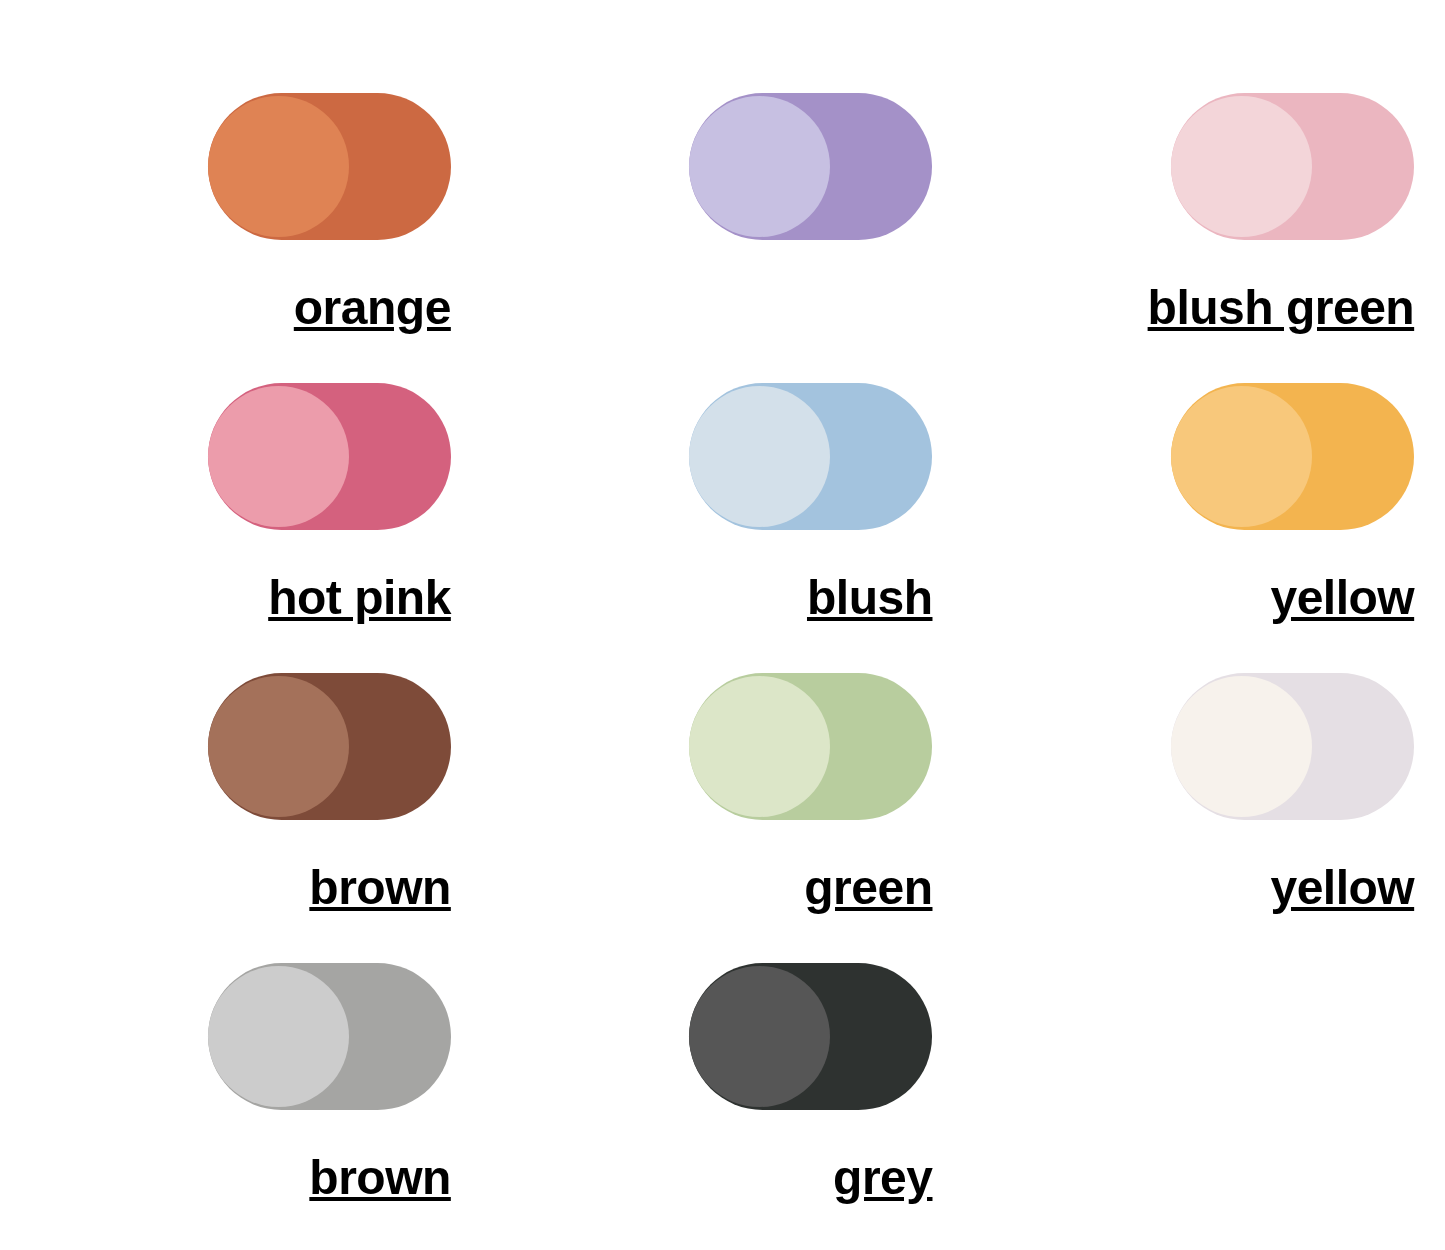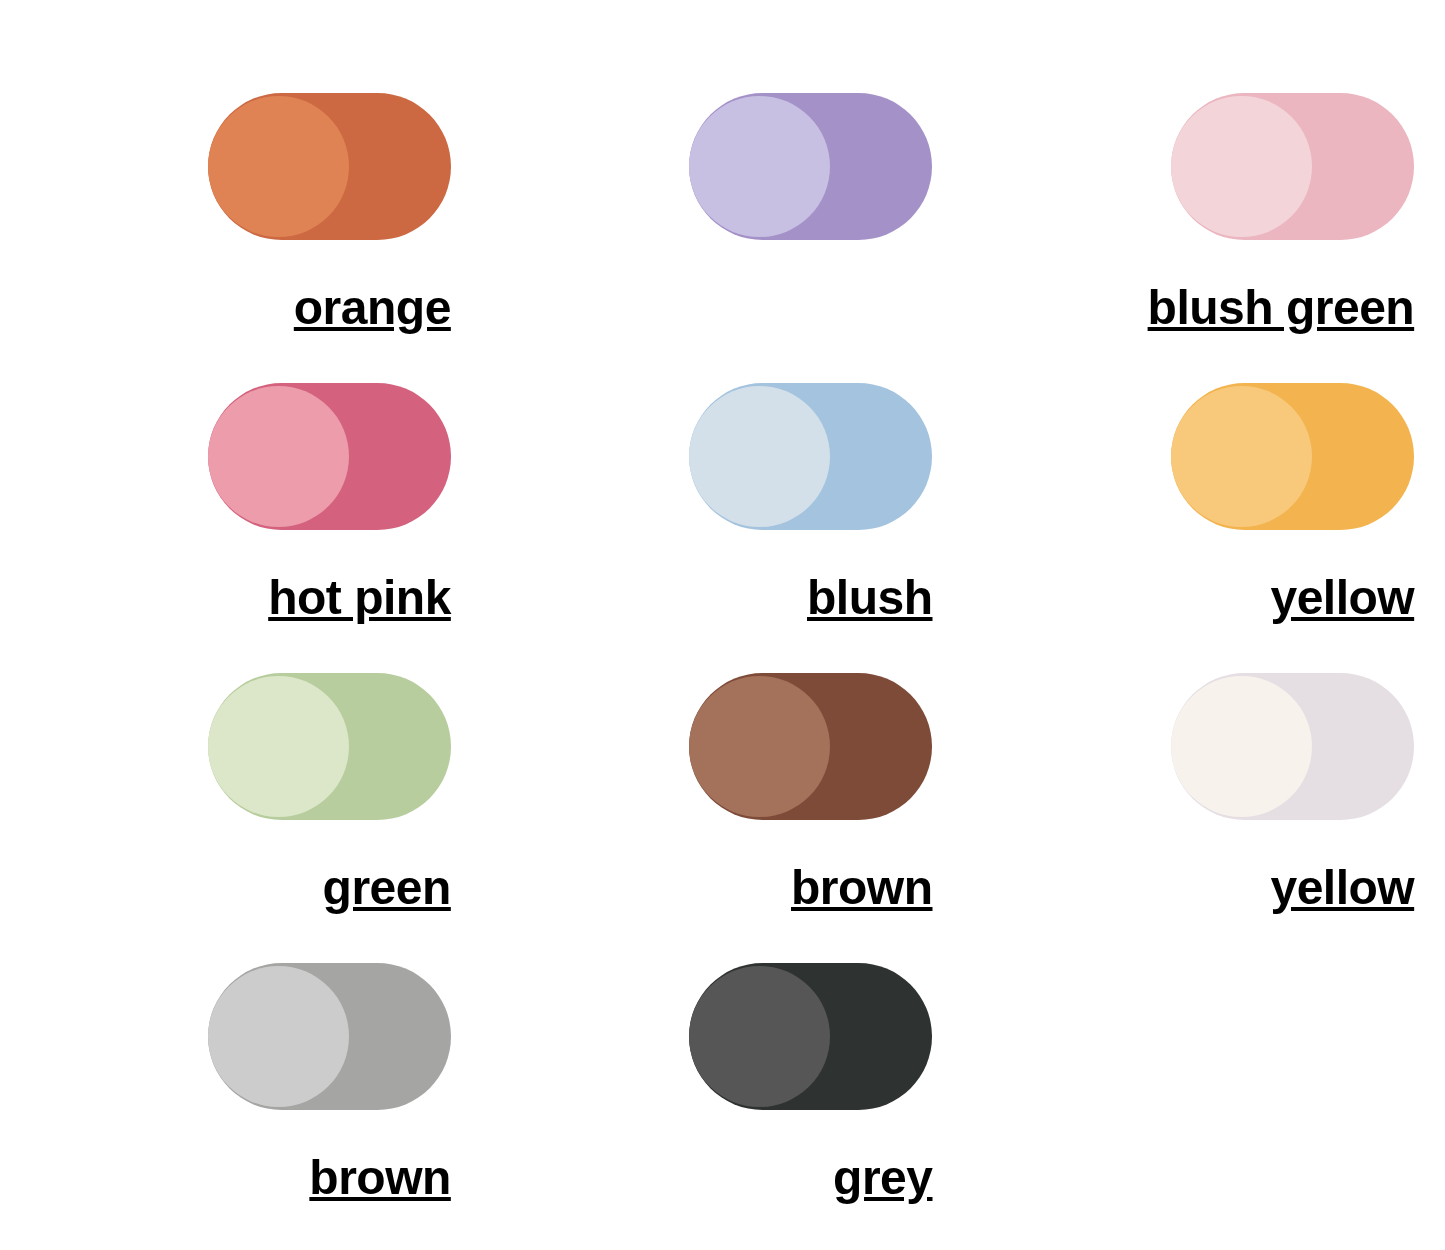--- a/index.html
+++ b/index.html
@@ -109,31 +109,31 @@
     </div>
     <div class="swatch-cell">
       <div class="swatch-shape">
         <div class="swatch-pill" style="background-color: rgb(243, 180, 79);"></div>
         <div class="swatch-circle" style="background-color: rgb(248, 200, 123);"></div>
       </div>
       <div class="swatch-label">yellow</div>
     </div>
     <div class="swatch-cell">
       <div class="swatch-shape">
+        <div class="swatch-pill" style="background-color: rgb(126, 75, 57);"></div>
+        <div class="swatch-circle" style="background-color: rgb(164, 113, 90);"></div>
+      </div>
+      <div class="swatch-label">brown</div>
+    </div>
+    <div class="swatch-cell">
+      <div class="swatch-shape">
         <div class="swatch-pill" style="background-color: rgb(184, 205, 158);"></div>
         <div class="swatch-circle" style="background-color: rgb(220, 230, 200);"></div>
       </div>
       <div class="swatch-label">green</div>
-    </div>
-    <div class="swatch-cell">
-      <div class="swatch-shape">
-        <div class="swatch-pill" style="background-color: rgb(126, 75, 57);"></div>
-        <div class="swatch-circle" style="background-color: rgb(164, 113, 90);"></div>
-      </div>
-      <div class="swatch-label">brown</div>
     </div>
     <div class="swatch-cell">
       <div class="swatch-shape">
         <div class="swatch-pill" style="background-color: rgb(229, 223, 228);"></div>
         <div class="swatch-circle" style="background-color: rgb(247, 242, 236);"></div>
       </div>
       <div class="swatch-label">yellow</div>
     </div>
     <div class="swatch-cell">
       <div class="swatch-shape">

